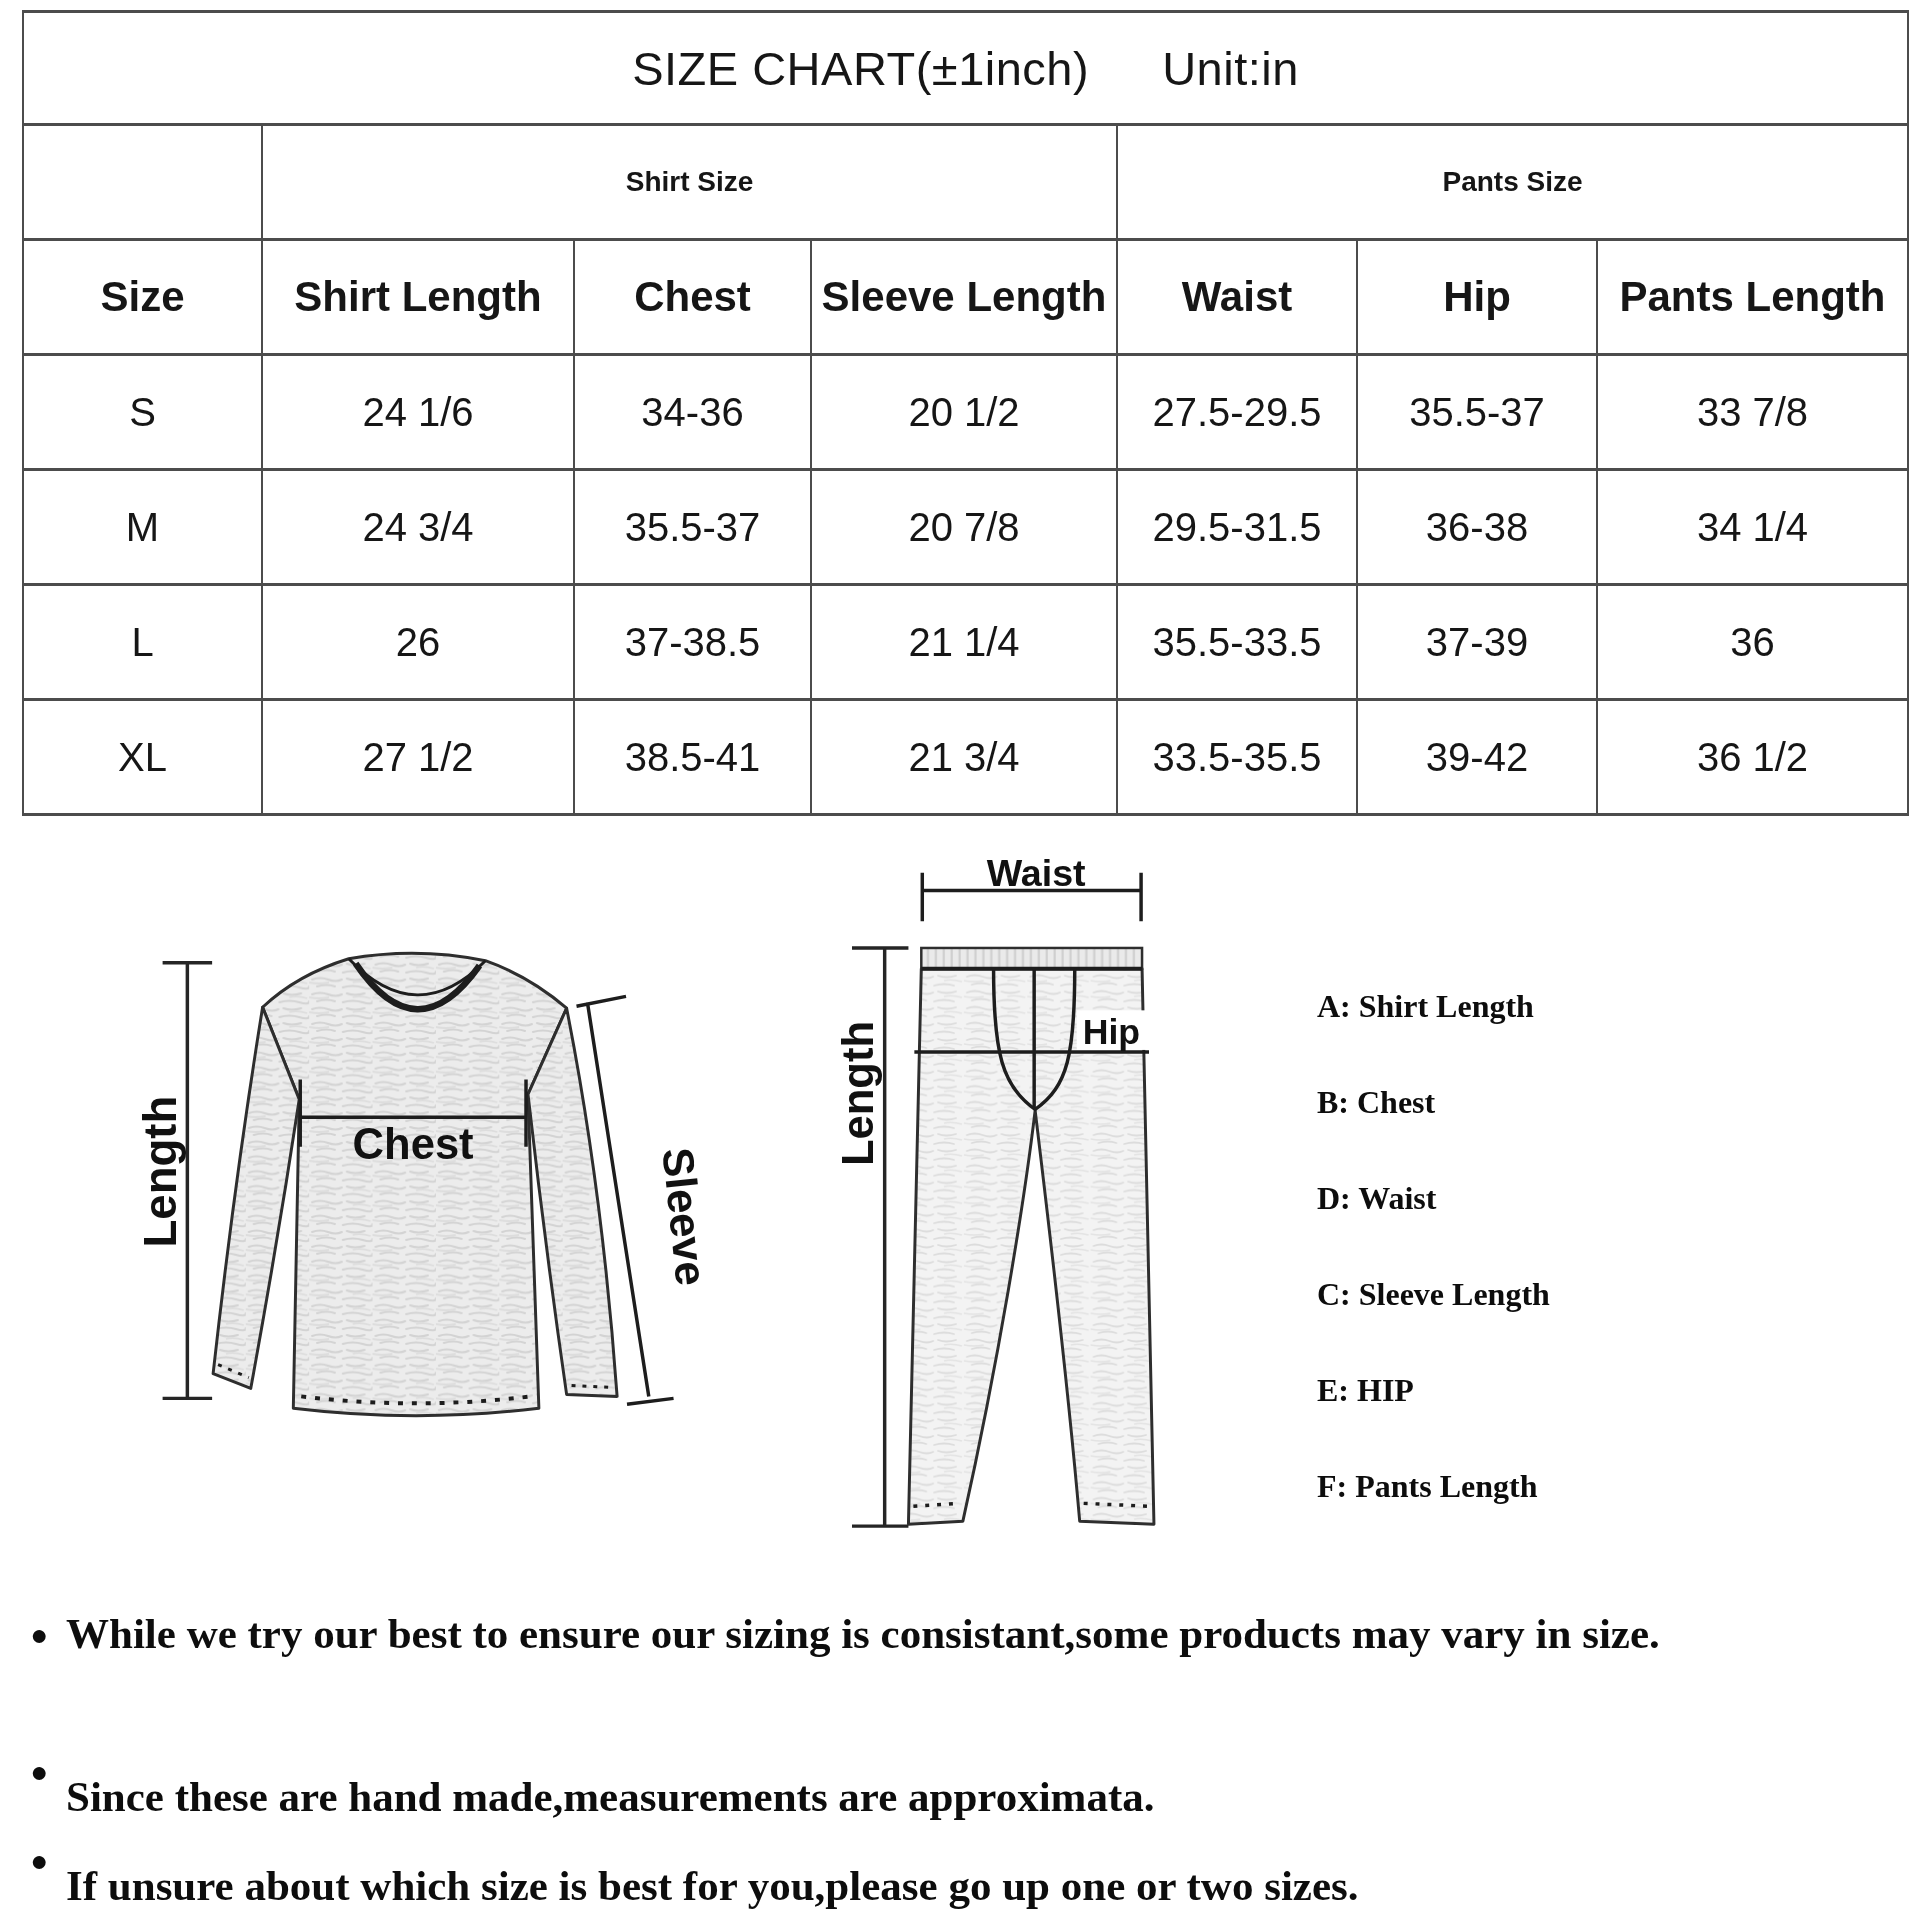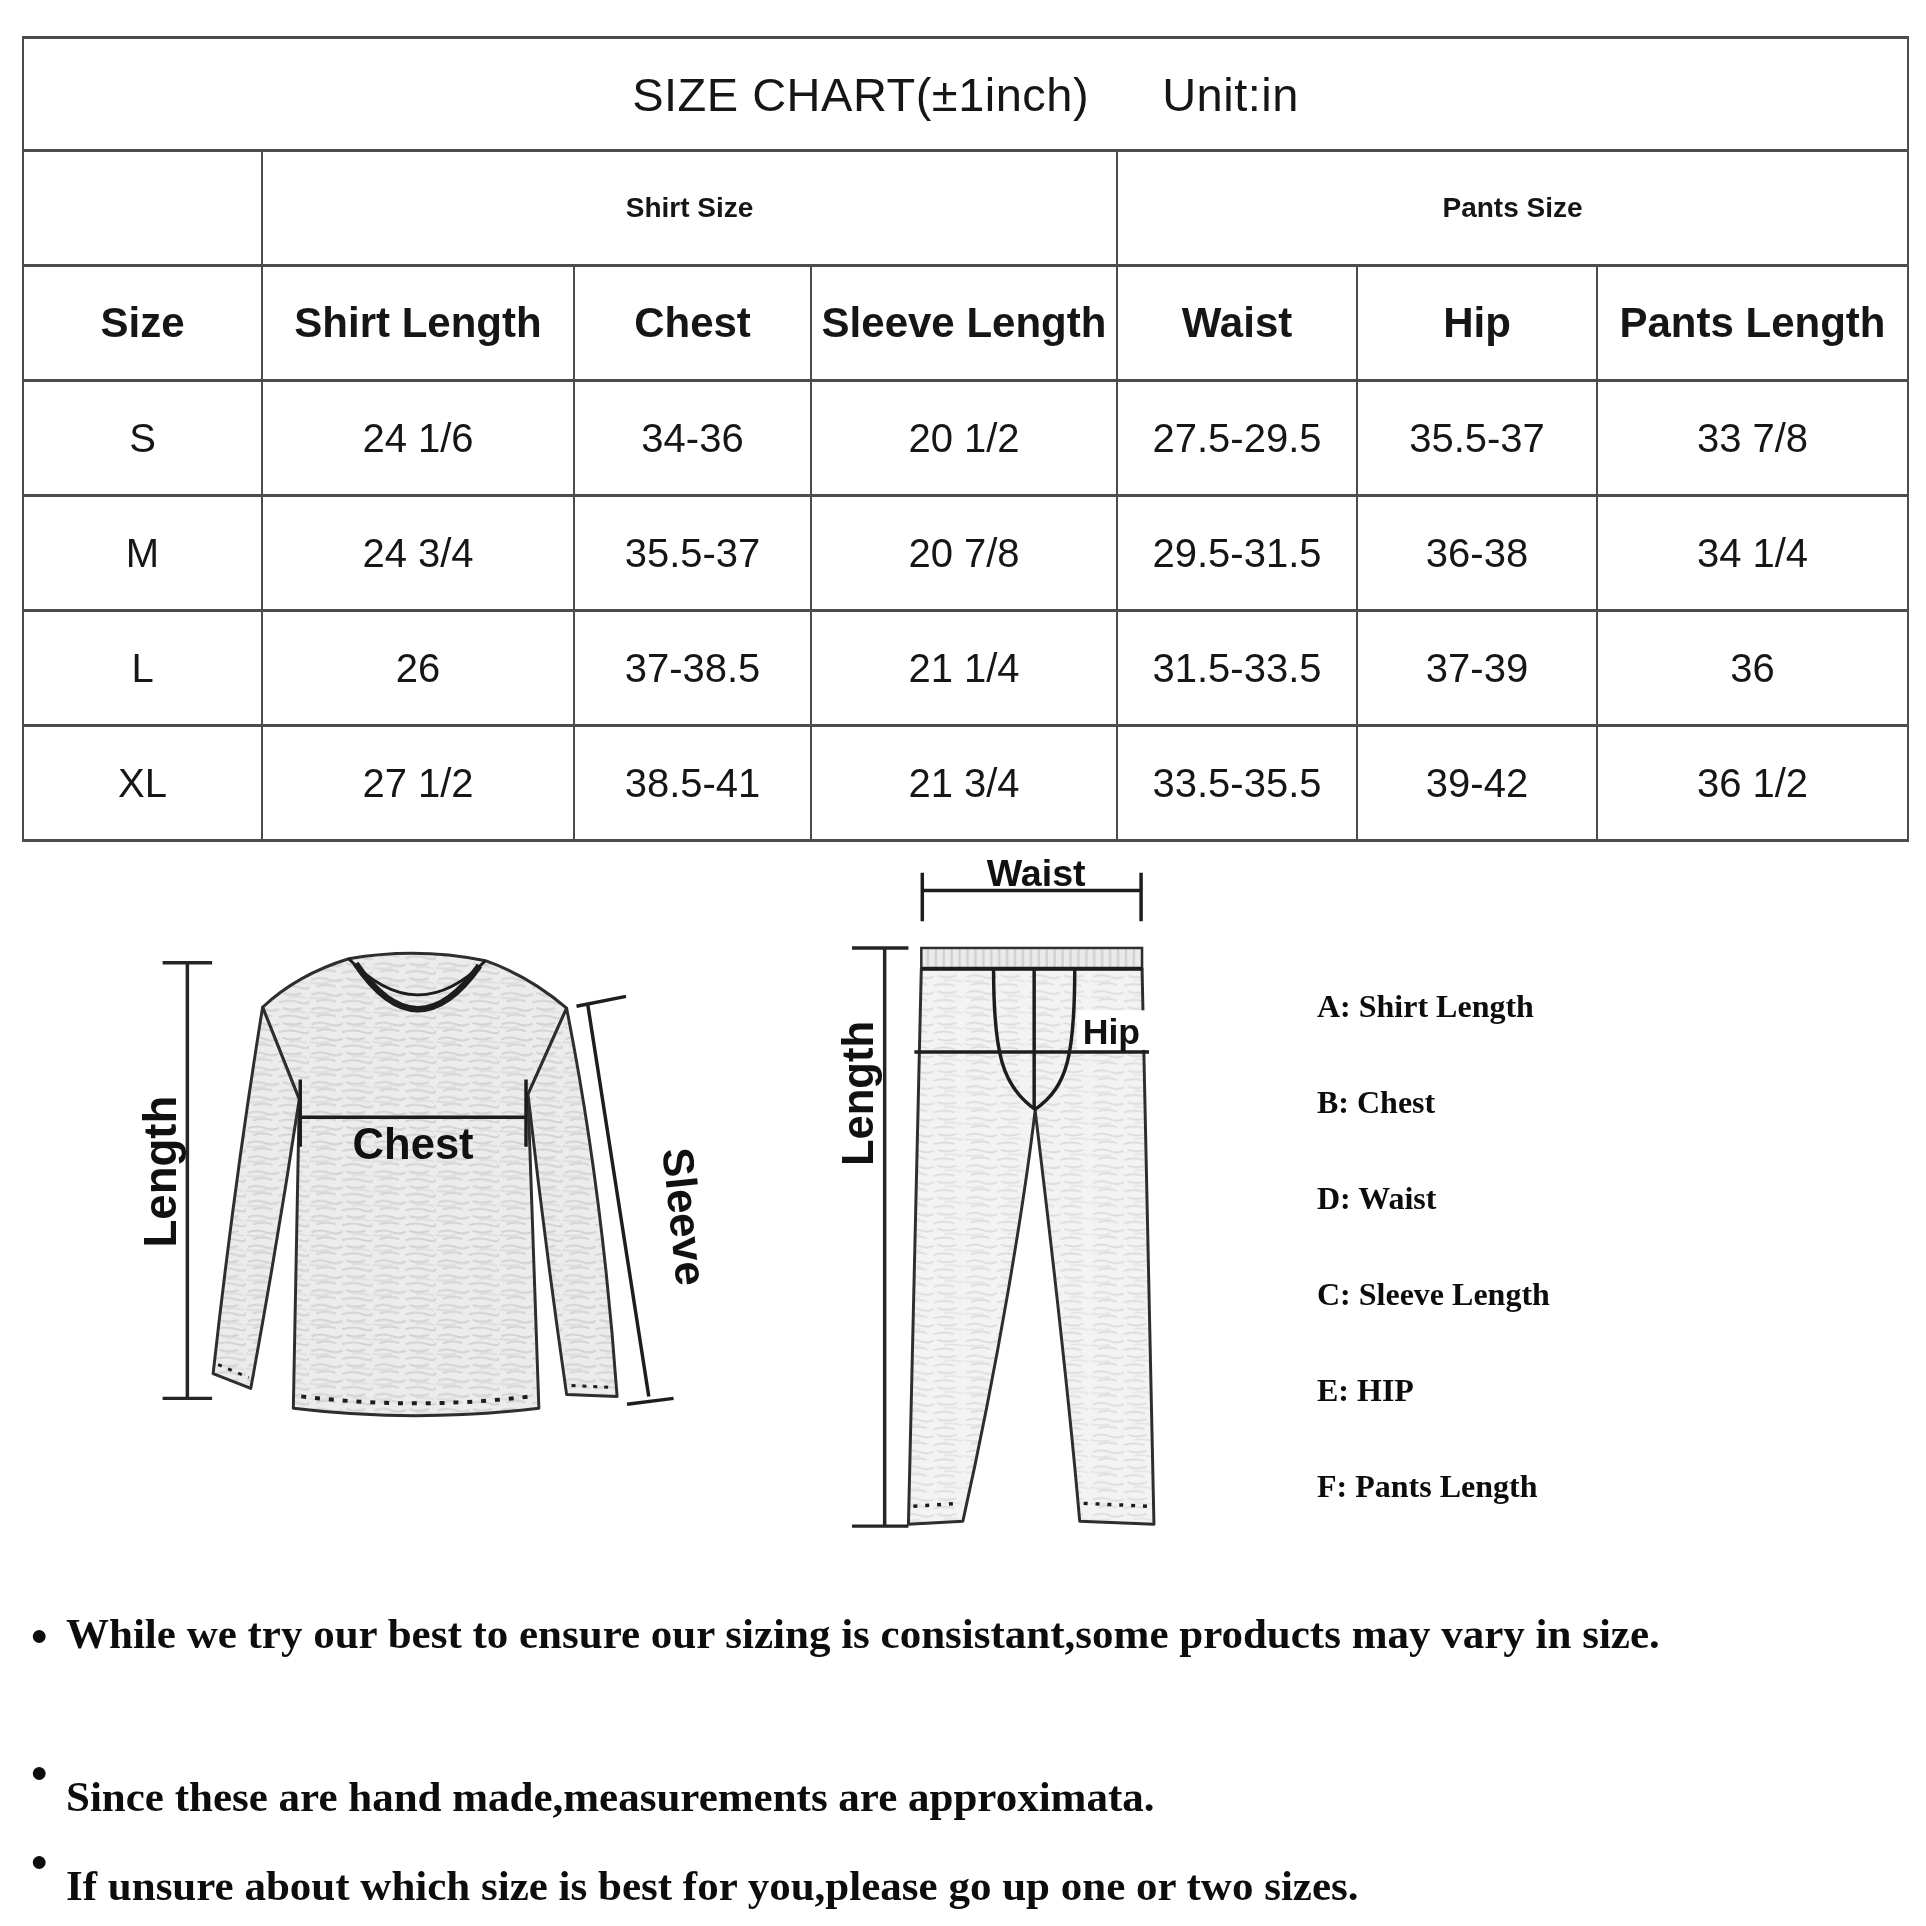--- a/index.html
+++ b/index.html
@@ -13,21 +13,21 @@
     width:1927px;
     height:1927px;
     background:#ffffff;
     font-family:"Liberation Sans", sans-serif;
     color:var(--ink);
     overflow:hidden;
   }
   
   table.size-table{
     position:absolute;
-    left:22px; top:36px;
+    left:22px; top:10px;
     width:1883px;
     border-collapse:collapse;
     table-layout:fixed;
   }
   table.size-table td, table.size-table th{
     border:2px solid var(--border);
     border-top-width:3px;
     border-bottom-width:3px;
     text-align:center;
     vertical-align:middle;
@@ -127,21 +127,21 @@
       <td>20 7/8</td>
       <td>29.5-31.5</td>
       <td>36-38</td>
       <td>34 1/4</td>
     </tr>
     <tr class="data-row">
       <td>L</td>
       <td>26</td>
       <td>37-38.5</td>
       <td>21 1/4</td>
-      <td>31.5-33.5</td>
+      <td>35.5-33.5</td>
       <td>37-39</td>
       <td>36</td>
     </tr>
     <tr class="data-row">
       <td>XL</td>
       <td>27 1/2</td>
       <td>38.5-41</td>
       <td>21 3/4</td>
       <td>33.5-35.5</td>
       <td>39-42</td>

